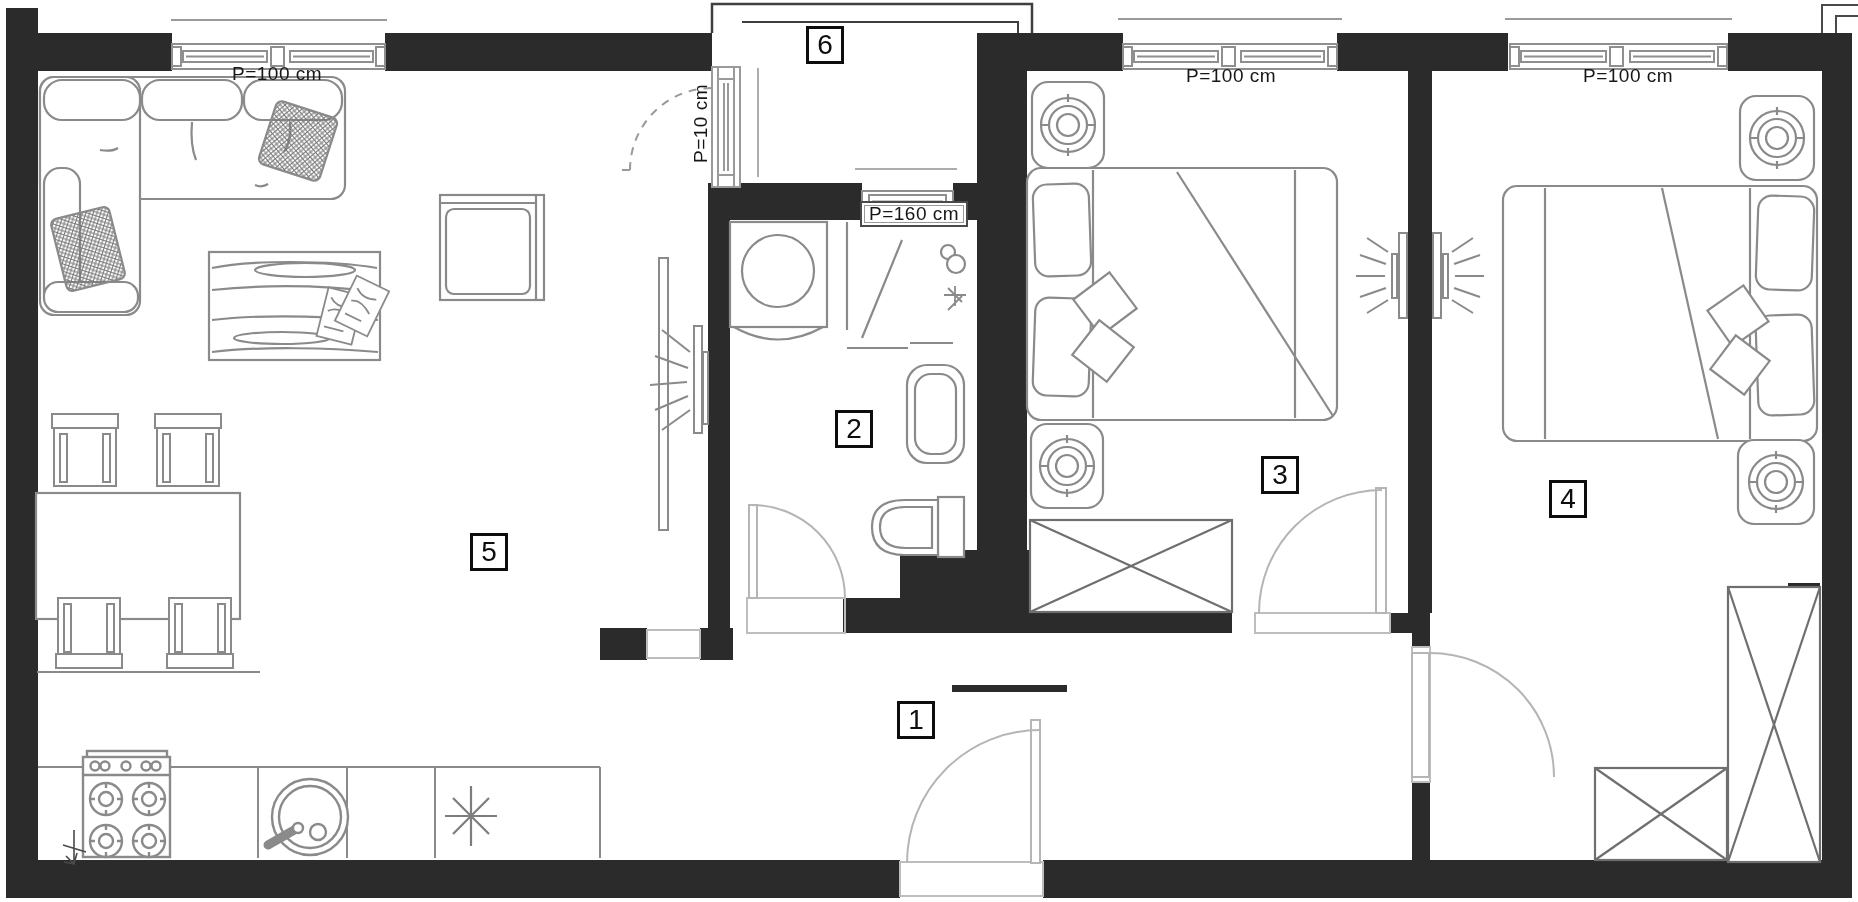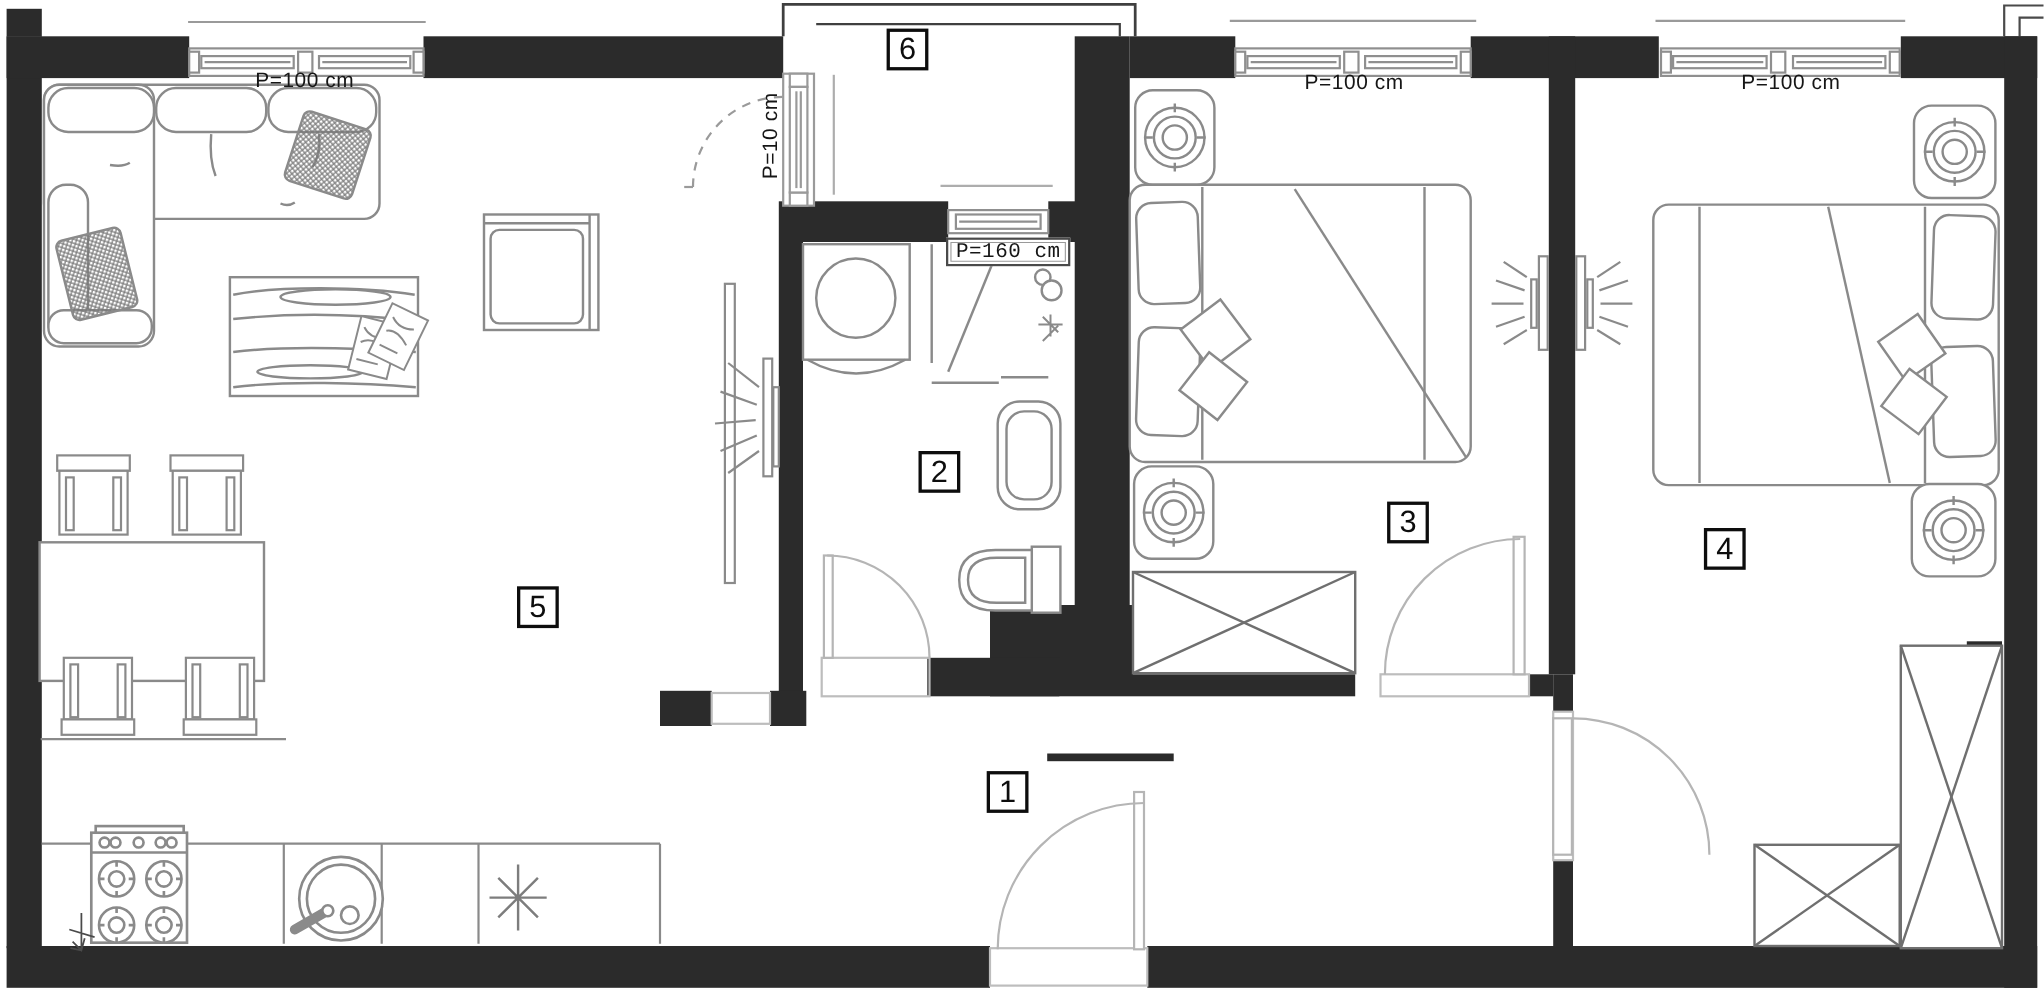--- a/index.html
+++ b/index.html
@@ -411,16 +411,16 @@
 <div class="room-num" style="left:470px;top:533px;">
       <span>5</span>
     </div>
 <div class="room-num" style="left:806px;top:26px;">
       <span>6</span>
     </div>
 
 <div class="dim" style="left:232px;top:63px;">P=100 cm</div>
 <div class="dim" style="left:1186px;top:65px;">P=100 cm</div>
 <div class="dim" style="left:1583px;top:65px;">P=100 cm</div>
-<div class="dim dim-box" style="left:860px;top:216px;font-family:Liberation Mono, monospace;">P=160 cm</div>
+<div class="dim dim-box" style="left:860px;top:201px;">P=160 cm</div>
 <div class="dim dim-vert" style="left:662px;top:113px;width:78px;text-align:center;">P=10 cm</div>
 
 </div>
 
 </body></html>

